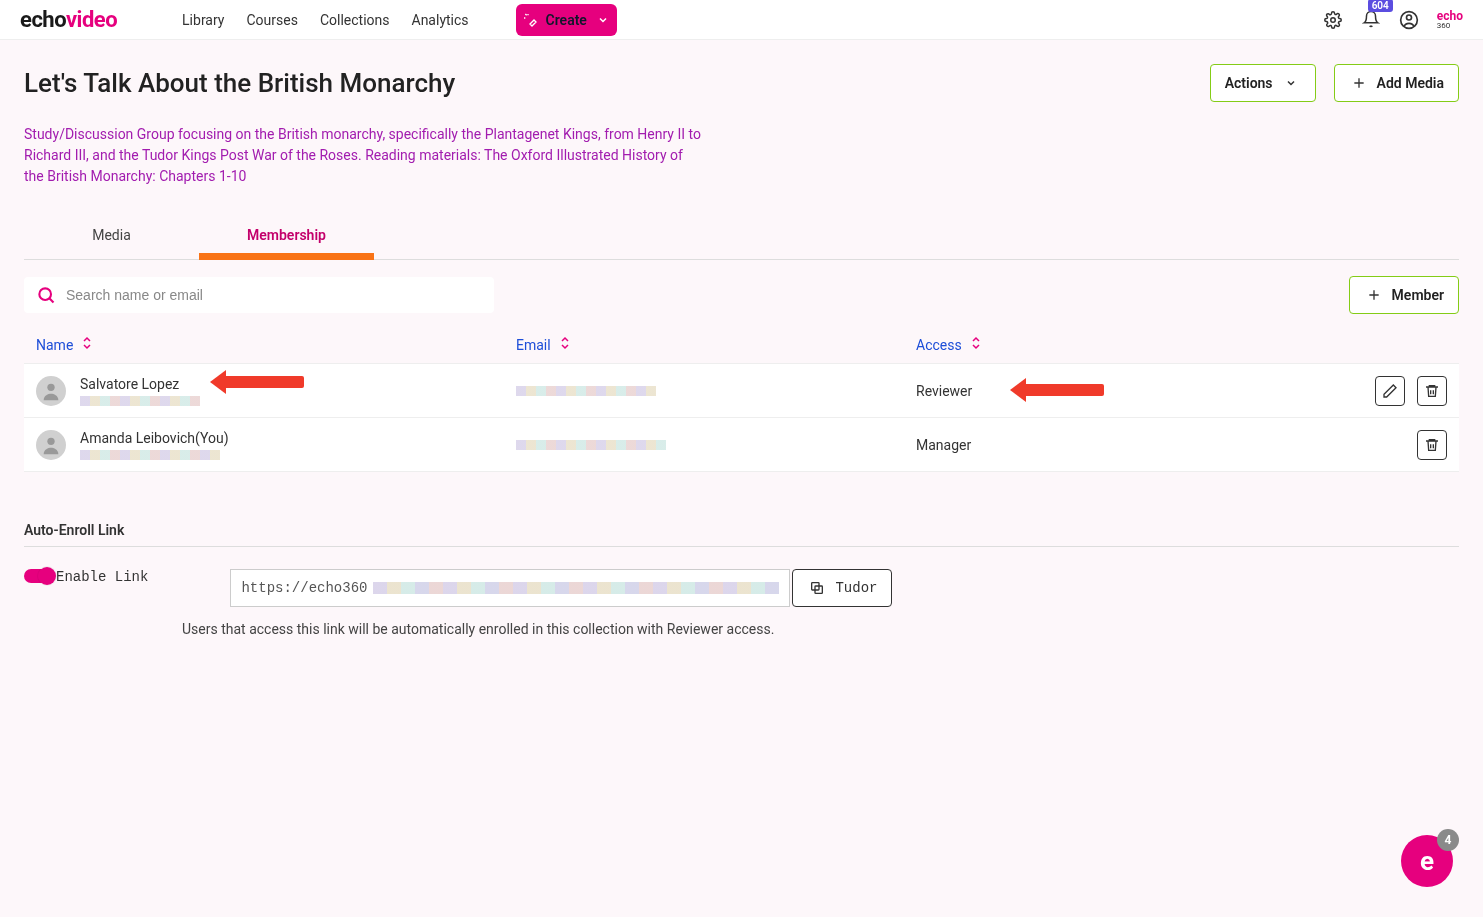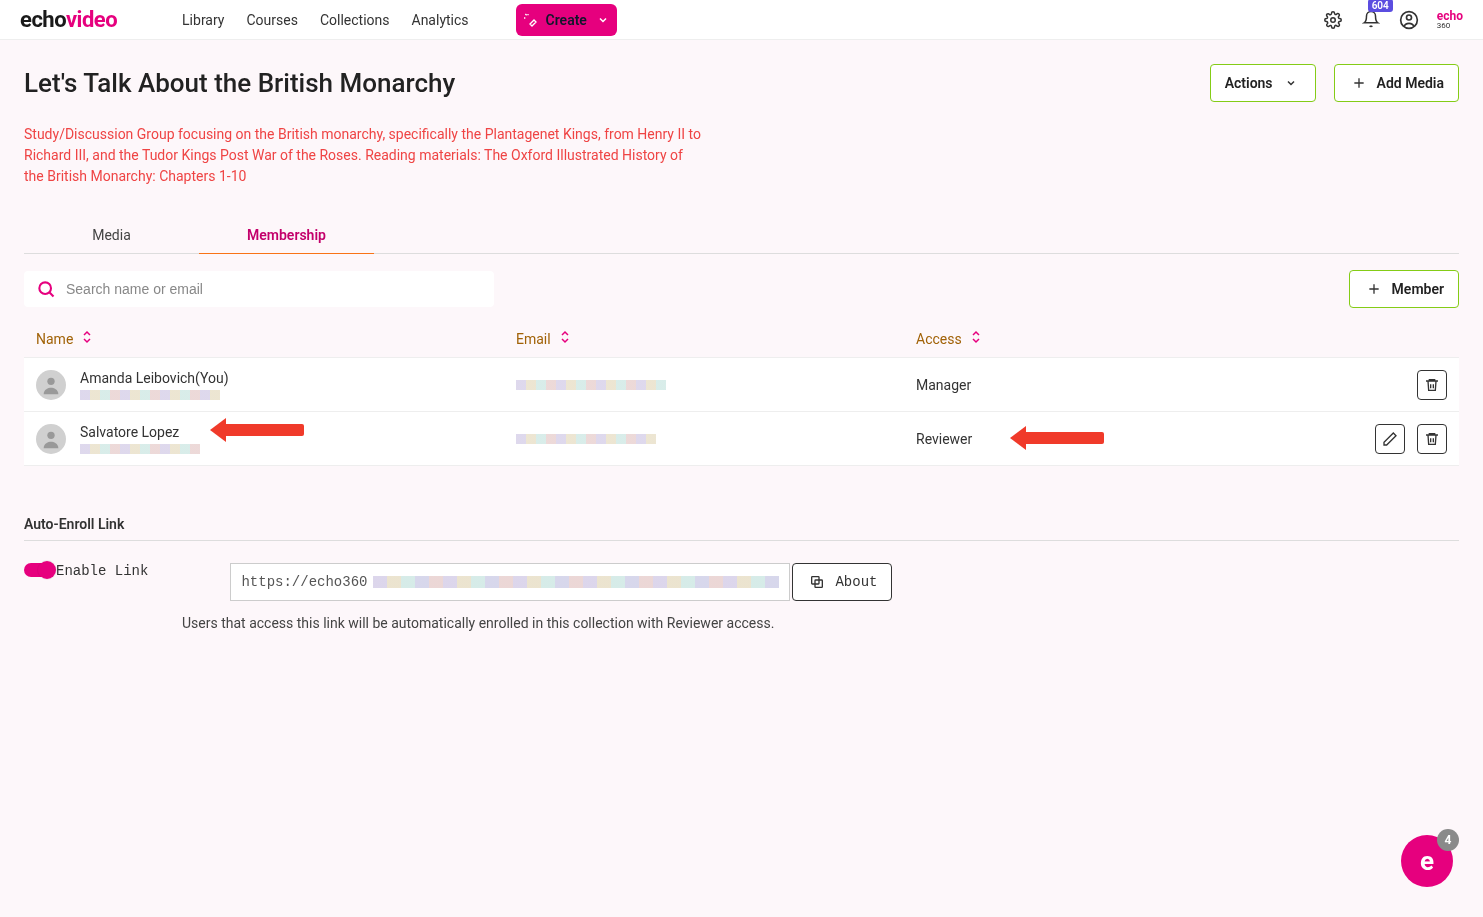--- a/index.html
+++ b/index.html
@@ -45,34 +45,34 @@
   .main { padding: 24px; }
   .heading-row { display: flex; align-items: center; }
   h1 { font-size: 26px; font-weight: 500; color: #222; }
   .heading-actions { margin-left: auto; display: flex; gap: 18px; }
   .btn-outline {
     display: flex; align-items: center; gap: 8px;
     border: 1px solid #84cc16; background: #fff; color: #222;
     padding: 8px 14px; border-radius: 4px; cursor: pointer; font-weight: 600;
   }
   .description {
-    margin-top: 22px; color: #ef4444; max-width: 680px;
+    margin-top: 22px; color: #a21caf; max-width: 680px;
     line-height: 1.5;
   }
 
   
   .tabs {
     display: flex; margin-top: 30px; border-bottom: 1px solid #ddd;
   }
   .tab {
     padding: 10px 0; width: 175px; text-align: center; cursor: pointer;
     color: #444;
   }
   .tab.active {
-    color: #c3006b; font-weight: 600; border-bottom: 1px solid #f97316;
+    color: #c3006b; font-weight: 600; border-bottom: 7px solid #f97316;
     margin-bottom: -1px;
   }
 
   
   .controls-row { display: flex; align-items: center; margin-top: 16px; }
   .search-box {
     display: flex; align-items: center; gap: 10px;
     background: #fff; border-radius: 4px; padding: 8px 12px; width: 470px;
   }
   .search-input { border: none; outline: none; width: 100%; font-size: 14px; color: #737373; background: transparent; }
@@ -80,21 +80,21 @@
   .member-btn { margin-left: auto; text-align: right; }
 
   
   .table { margin-top: 12px; }
   .thead, .trow {
     display: grid;
     grid-template-columns: 480px 400px 1fr 120px;
     align-items: center;
     padding: 10px 12px;
   }
-  .thead { color: #a16207; font-size: 14px; border-bottom: 1px solid #eee; }
+  .thead { color: #1d4ed8; font-size: 14px; border-bottom: 1px solid #eee; }
   .th { display: flex; align-items: center; gap: 8px; }
   .sort-icon { color: #e6007e; }
   .trow { background: #fff; border-bottom: 1px solid #eee; min-height: 54px; }
   .user-cell { display: flex; align-items: center; gap: 14px; }
   .avatar {
     width: 30px; height: 30px; border-radius: 50%; background: #d0d0d0;
     display: flex; align-items: center; justify-content: center;
   }
   .user-info { display: flex; flex-direction: column; gap: 4px; }
   .redact {
@@ -288,20 +288,54 @@
         <span>Access</span>
         <span class="sort-icon">
           <svg width="12" height="14" viewBox="0 0 24 28" fill="none" stroke="#e6007e" stroke-width="3">
               <path d="M6 10l6-6 6 6M6 18l6 6 6-6"></path>
             </svg>
         </span>
       </div>
       <div></div>
     </div>
 
+    <div class="trow row-rel">
+      <div class="user-cell">
+        <div class="avatar">
+          <svg width="22" height="22" viewBox="0 0 24 24" fill="#999">
+              <circle cx="12" cy="8" r="4"></circle>
+              <path d="M4 22c0-5 5-7 8-7s8 2 8 7"></path>
+            </svg>
+        </div>
+        <div class="user-info">
+          <span>Salvatore Lopez</span>
+          <div class="redact sm" style="width:120px;"></div>
+        </div>
+      </div>
+      <div>
+          <div class="redact" style="width:140px;"></div>
+        </div>
+      <div>Reviewer</div>
+      <div class="row-actions">
+        <div class="icon-btn">
+          <svg width="16" height="16" viewBox="0 0 24 24" fill="none" stroke="#333" stroke-width="2">
+              <path d="M17 3l4 4L7 21H3v-4L17 3z"></path>
+            </svg>
+        </div>
+        <div class="icon-btn">
+          <svg width="16" height="16" viewBox="0 0 24 24" fill="none" stroke="#333" stroke-width="2">
+              <path d="M3 6h18M8 6V4h8v2M6 6l1 14h10l1-14M10 11v6M14 11v6"></path>
+            </svg>
+        </div>
+      </div>
+
+      <div class="arrow" style="left:200px; top:12px; width:80px;"></div>
+      <div class="arrow" style="left:1000px; top:20px; width:80px;"></div>
+    </div>
+
     <div class="trow">
       <div class="user-cell">
         <div class="avatar">
           <svg width="22" height="22" viewBox="0 0 24 24" fill="#999">
               <circle cx="12" cy="8" r="4"></circle>
               <path d="M4 22c0-5 5-7 8-7s8 2 8 7"></path>
             </svg>
         </div>
         <div class="user-info">
           <span>Amanda Leibovich(You)</span>
@@ -312,75 +346,41 @@
           <div class="redact" style="width:150px;"></div>
         </div>
       <div>Manager</div>
       <div class="row-actions">
         <div class="icon-btn">
           <svg width="16" height="16" viewBox="0 0 24 24" fill="none" stroke="#333" stroke-width="2">
               <path d="M3 6h18M8 6V4h8v2M6 6l1 14h10l1-14M10 11v6M14 11v6"></path>
             </svg>
         </div>
       </div>
-    </div>
-
-    <div class="trow row-rel">
-      <div class="user-cell">
-        <div class="avatar">
-          <svg width="22" height="22" viewBox="0 0 24 24" fill="#999">
-              <circle cx="12" cy="8" r="4"></circle>
-              <path d="M4 22c0-5 5-7 8-7s8 2 8 7"></path>
-            </svg>
-        </div>
-        <div class="user-info">
-          <span>Salvatore Lopez</span>
-          <div class="redact sm" style="width:120px;"></div>
-        </div>
-      </div>
-      <div>
-          <div class="redact" style="width:140px;"></div>
-        </div>
-      <div>Reviewer</div>
-      <div class="row-actions">
-        <div class="icon-btn">
-          <svg width="16" height="16" viewBox="0 0 24 24" fill="none" stroke="#333" stroke-width="2">
-              <path d="M17 3l4 4L7 21H3v-4L17 3z"></path>
-            </svg>
-        </div>
-        <div class="icon-btn">
-          <svg width="16" height="16" viewBox="0 0 24 24" fill="none" stroke="#333" stroke-width="2">
-              <path d="M3 6h18M8 6V4h8v2M6 6l1 14h10l1-14M10 11v6M14 11v6"></path>
-            </svg>
-        </div>
-      </div>
-
-      <div class="arrow" style="left:200px; top:12px; width:80px;"></div>
-      <div class="arrow" style="left:1000px; top:20px; width:80px;"></div>
     </div>
   </div>
 
   <div class="section-title">Auto-Enroll Link</div>
   <hr class="sep">
 
   <div class="enroll-row">
     <div class="toggle"></div>
     <span>Enable Link</span>
     <div class="link-input-wrap">
       <span>https://echo360</span>
       <div class="redact-long"></div>
     </div>
     <div class="copy-btn">
       <span class="icon">
         <svg width="16" height="16" viewBox="0 0 24 24" fill="none" stroke="#333" stroke-width="2">
             <rect x="9" y="9" width="11" height="11" rx="1"></rect>
             <rect x="4" y="4" width="11" height="11" rx="1"></rect>
           </svg>
       </span>
-      <span>About</span>
+      <span>Tudor</span>
     </div>
   </div>
   <div class="helper-text">Users that access this link will be automatically enrolled in this collection with Reviewer access.</div>
 </div>
 
 <div class="float-badge">
   <span>e</span>
   <div class="float-count">4</div>
 </div>
 

